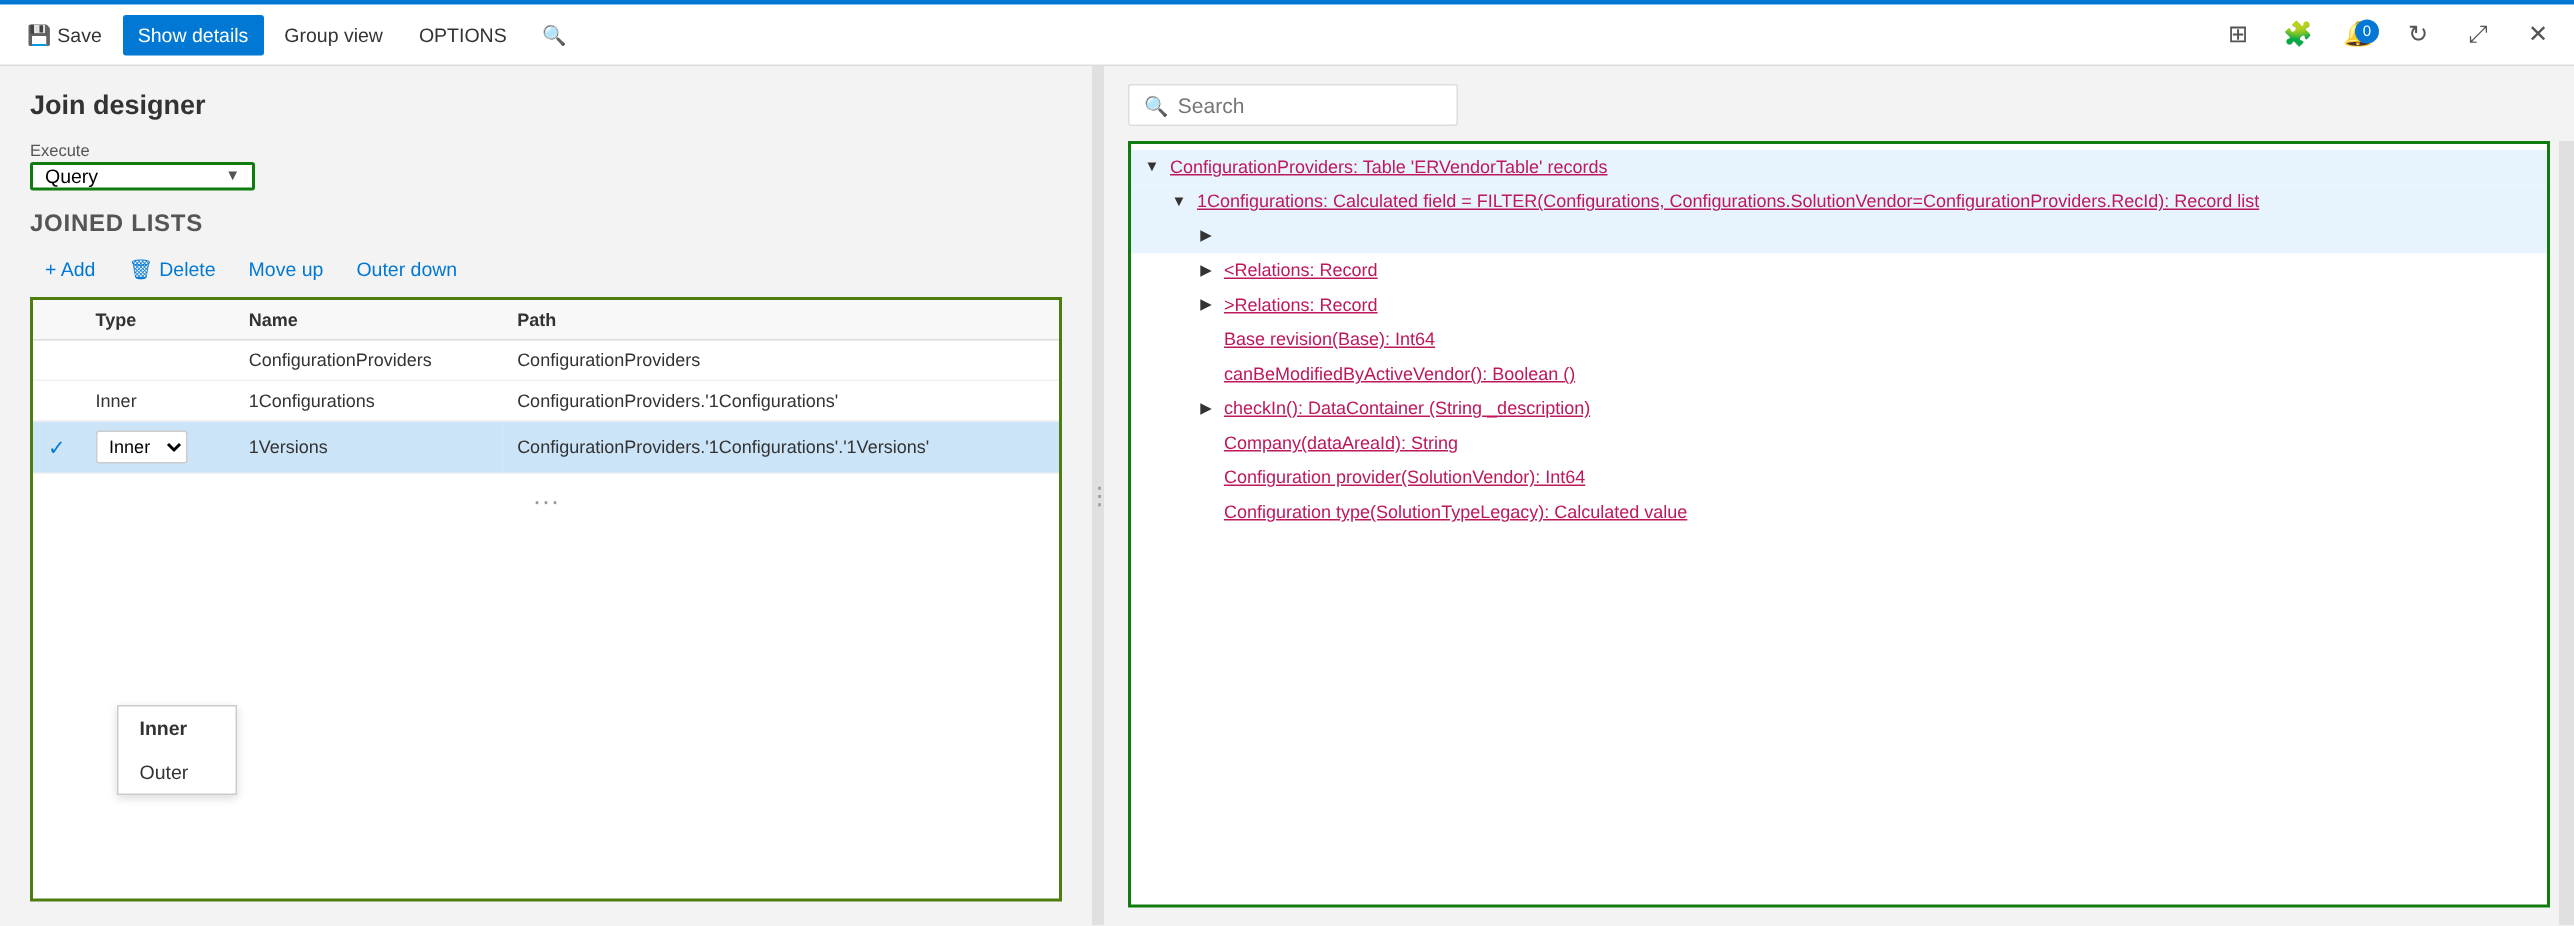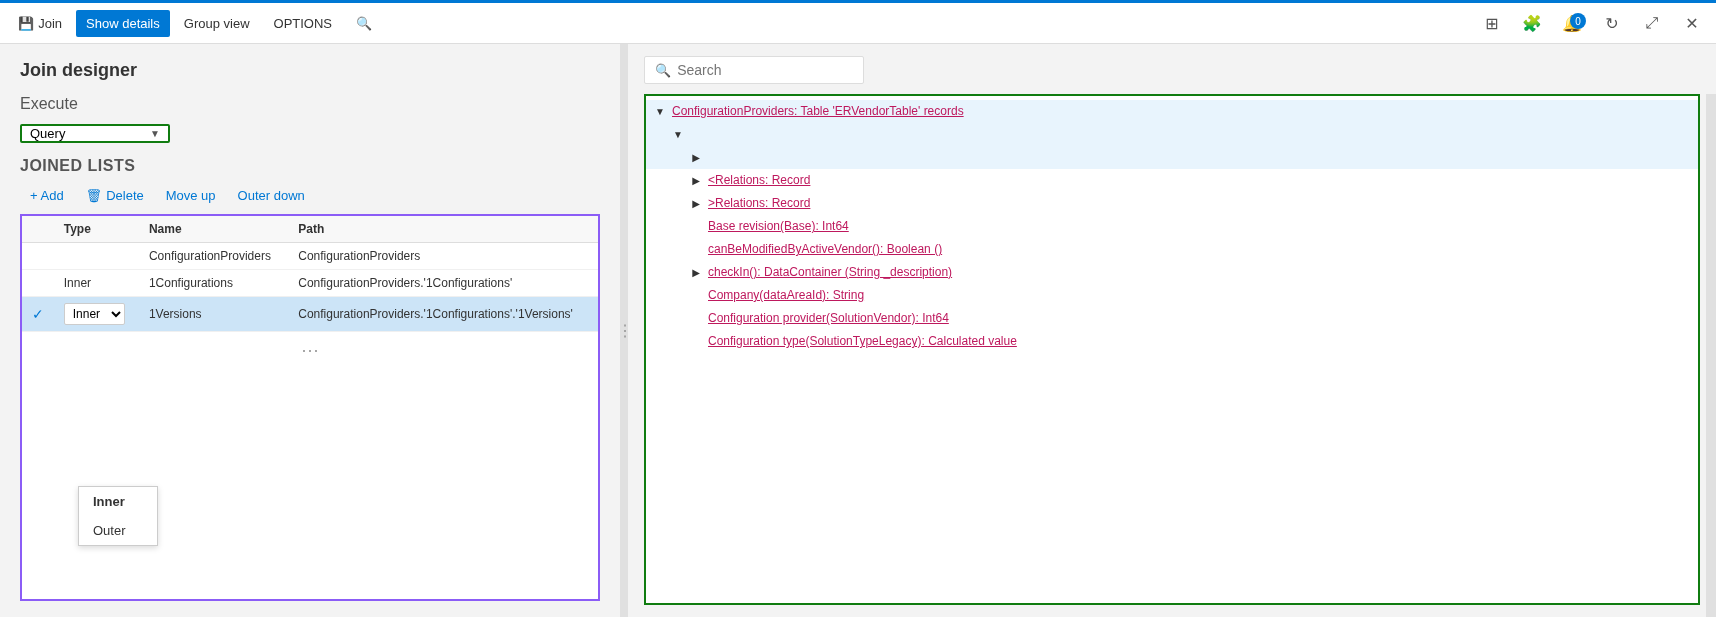--- a/index.html
+++ b/index.html
@@ -76,43 +76,43 @@
     }
 
     
     .panels {
       display: flex;
       flex: 1;
       overflow: hidden;
     }
 
     .left-panel {
-      width: 620px;
+      width: 728px;
       background: #f3f3f3;
       padding: 16px 20px;
       display: flex;
       flex-direction: column;
       overflow: hidden;
     }
 
     .page-title {
       font-size: 18px;
       font-weight: 600;
       color: #333;
       margin-bottom: 14px;
     }
 
     .execute-section {
       margin-bottom: 14px;
     }
 
     .execute-label {
-      font-size: 16px;
+      font-size: 11px;
       color: #555;
-      margin-bottom: 11px;
+      margin-bottom: 1px;
       display: block;
     }
 
     .execute-dropdown-wrap {
       border: 2px solid #107c10;
       border-radius: 2px;
       display: inline-flex;
       align-items: center;
       background: #fff;
       width: 150px;
@@ -158,21 +158,21 @@
       padding: 5px 10px;
       border: none;
       background: transparent;
       cursor: pointer;
       font-size: 13px;
       color: #0078d4;
       border-radius: 2px;
     }
 
     .table-container {
-      border: 2px solid #8b5cf6;
+      border: 2px solid #4d7c0f;
       background: #fff;
       flex: 1;
       overflow: auto;
       position: relative;
     }
 
     table {
       width: 100%;
       border-collapse: collapse;
     }
@@ -342,21 +342,21 @@
       width: 10px;
       background: #e0e0e0;
     }
   </style>
 </head>
 <body>
 
 <div class="toolbar">
   <button class="toolbar-btn">
     <span>💾</span>
-    <span>Join</span>
+    <span>Save</span>
   </button>
   <button class="toolbar-btn active">
     <span>Show details</span>
   </button>
   <button class="toolbar-btn">
     <span>Group view</span>
   </button>
   <button class="toolbar-btn">
     <span>OPTIONS</span>
   </button>
@@ -466,20 +466,21 @@
         <input type="text" class="search-input" placeholder="Search" style="">
       </div>
 
       <div class="tree-container">
         <div class="tree-item tree-indent-0 highlighted">
           <span class="tree-toggle">▼</span>
           <span class="tree-text">ConfigurationProviders: Table 'ERVendorTable' records</span>
         </div>
         <div class="tree-item tree-indent-1" style="background:#e8f4fd;">
           <span class="tree-toggle">▼</span>
+          <span class="tree-text">1Configurations: Calculated field = FILTER(Configurations, Configurations.SolutionVendor=ConfigurationProviders.RecId): Record list</span>
         </div>
         <div class="tree-item tree-indent-2" style="background:#e8f4fd;">
           <span class="tree-toggle">▶</span>
         </div>
         <div class="tree-item tree-indent-2">
           <span class="tree-toggle">▶</span>
           <span class="tree-text">&lt;Relations: Record</span>
         </div>
         <div class="tree-item tree-indent-2">
           <span class="tree-toggle">▶</span>

